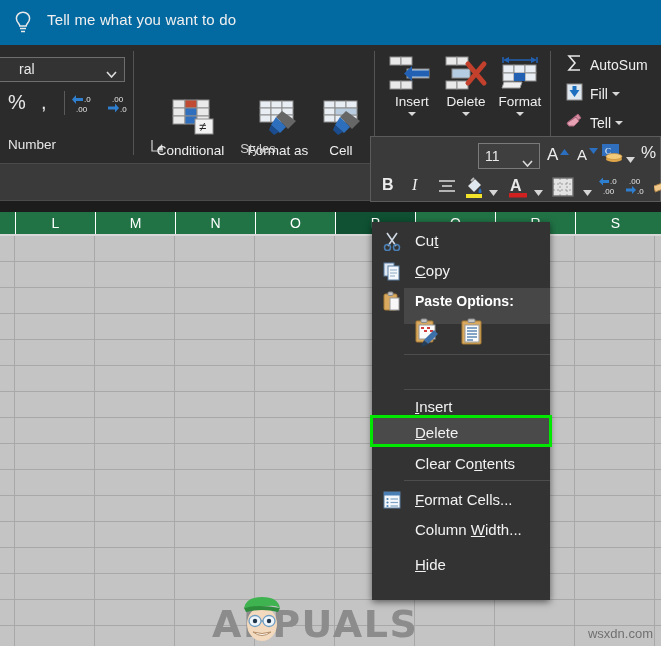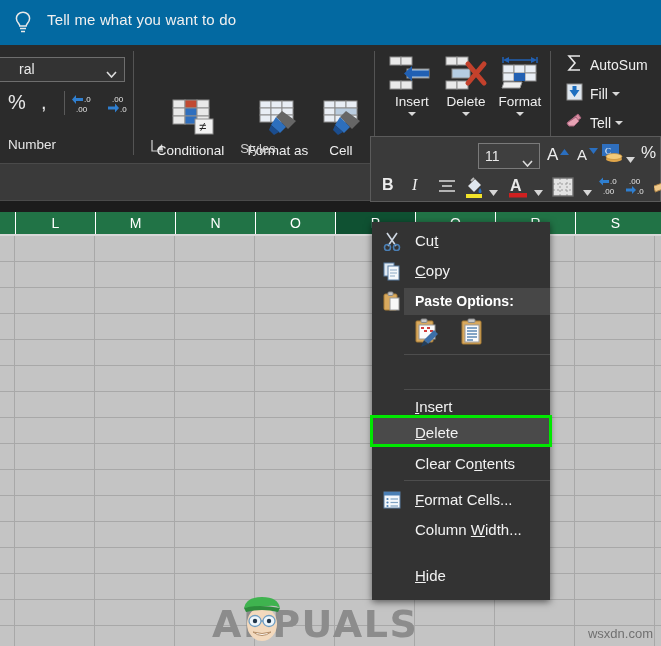--- a/index.html
+++ b/index.html
@@ -149,21 +149,21 @@
   .ctxitem .lab {
     position: absolute; left: 43px; top: 6px;
     color: #f2f2f2; font-size: 15px; white-space: nowrap;
   }
   .ctxitem .lab u { text-decoration: underline; }
   .ctxitem .ico { position: absolute; left: 10px; top: 5px; width: 20px; height: 20px; }
   .ctx-sep {
     position: absolute; left: 32px; width: 146px; height: 1px; background: #4d4d4d;
   }
   .paste-head {
-    position: absolute; left: 32px; width: 146px; height: 27px; background: #474747;
+    position: absolute; left: 32px; width: 146px; height: 36px; background: #474747;
   }
   .paste-head .lab {
     position: absolute; left: 11px; top: 5px;
     color: #ffffff; font-size: 14px; font-weight: bold;
   }
   .paste-icons { position: absolute; left: 0; top: 316px; width: 178px; height: 36px; }
   .hl-green {
     position: absolute; left: -2px; top: 193px; width: 182px; height: 32px;
     border: 3px solid #00e800; background: #4a4a4a;
   }
@@ -681,19 +681,19 @@
             </g>
         </svg>
       </span>
       <span class="lab"><u>F</u>ormat Cells...</span>
     </div>
 
     <div class="ctxitem" style="top:293px;">
       <span class="lab">Column <u>W</u>idth...</span>
     </div>
 
-    <div class="ctxitem" style="top:339px;padding-left:25px;">
+    <div class="ctxitem" style="top:328px;padding-left:25px;">
       <span class="lab"><u>H</u>ide</span>
     </div>
 
   </div>
 
 </div>
 
 </body></html>

